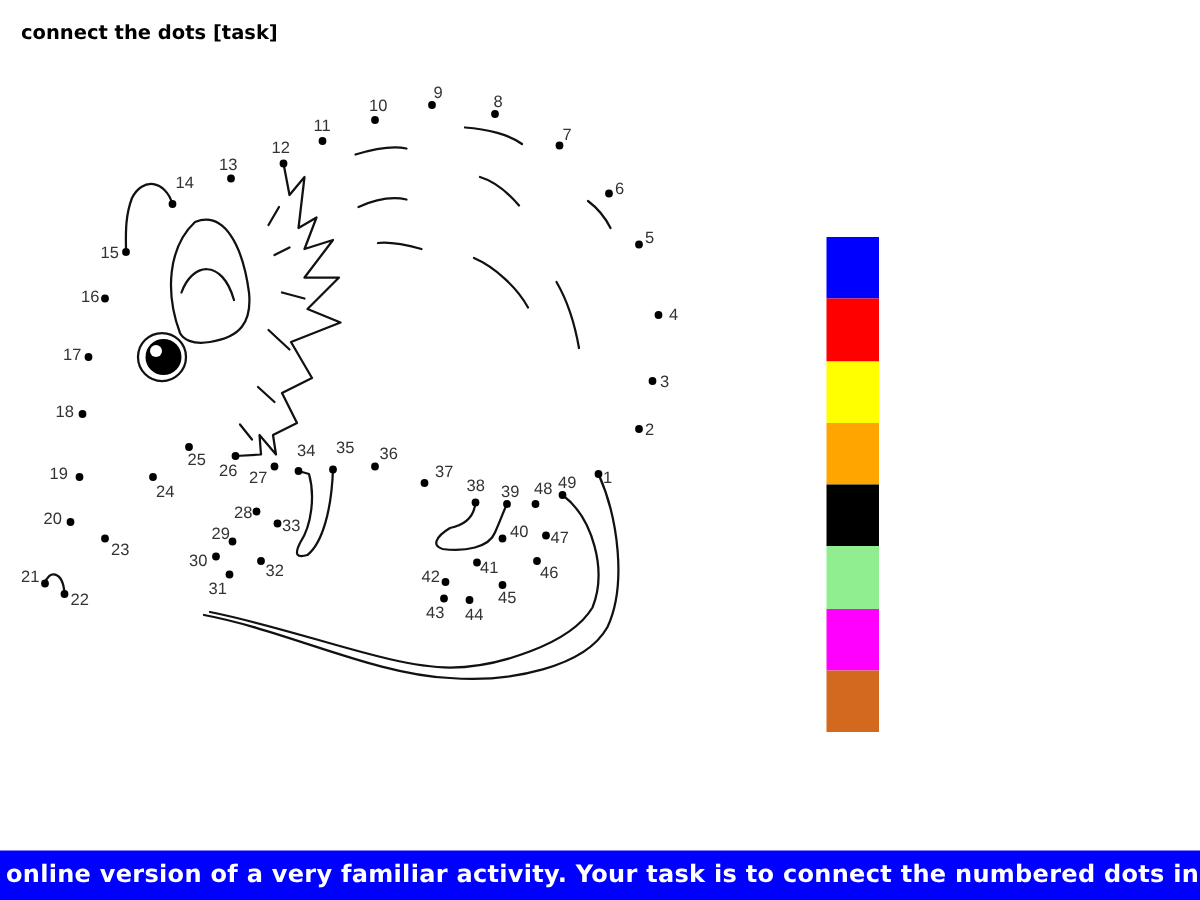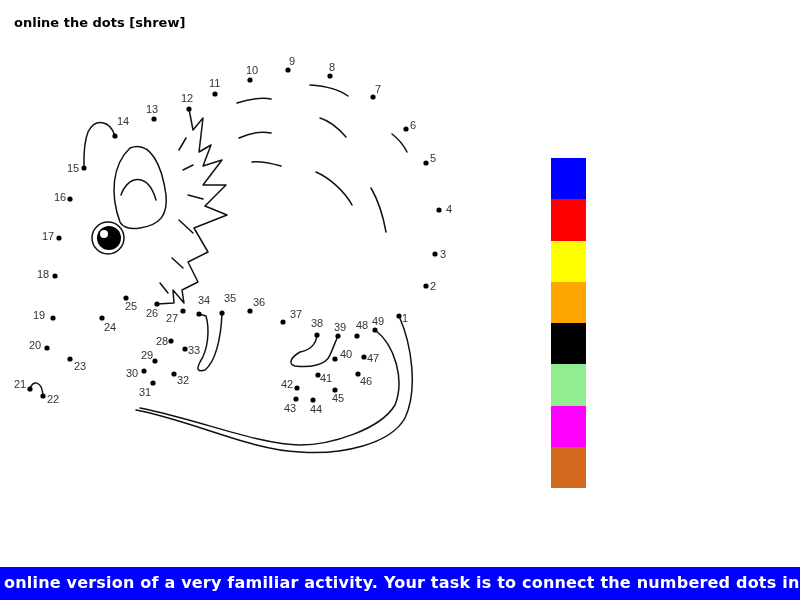--- a/index.html
+++ b/index.html
@@ -10,21 +10,21 @@
   .swatch { width:35px; height:41.25px; cursor:pointer; }
   #ticker { position:absolute; left:0; top:567px; width:800px; height:33px; background:#0000ff; color:#fff; overflow:hidden; white-space:nowrap; }
   #ticker span { position:absolute; left:4px; top:6px; font-size:16px; font-weight:bold; font-family:"DejaVu Sans", sans-serif; letter-spacing:0.2px; }
   .lbl { font-family:"Liberation Sans", sans-serif; font-size:11px; fill:#333; }
   .dot { fill:#000; cursor:pointer; }
   .ln { fill:none; stroke:#111; stroke-width:1.5; stroke-linecap:round; stroke-linejoin:round; }
 </style>
 </head>
 <body>
 
-<div id="title">online the dots [shrew]</div>
+<div id="title">connect the dots [task]</div>
 
 <svg id="canvas" viewBox="0 0 800 560" width="800" height="560">
   <g>
 
     <path class="ln" d="M115,136 C110,120 95,118 88,132 C83,145 84,158 84,168"></path>
 
     <path class="ln" d="M120,222 C110,195 112,165 130,148 C150,140 162,165 166,195 C168,215 160,225 140,228 C128,230 122,226 120,222 Z"></path>
     <path class="ln" d="M121,195 C128,175 148,172 156,200"></path>
 
     <circle cx="108" cy="238" r="16" fill="none" stroke="#111" stroke-width="1.5"></circle>

